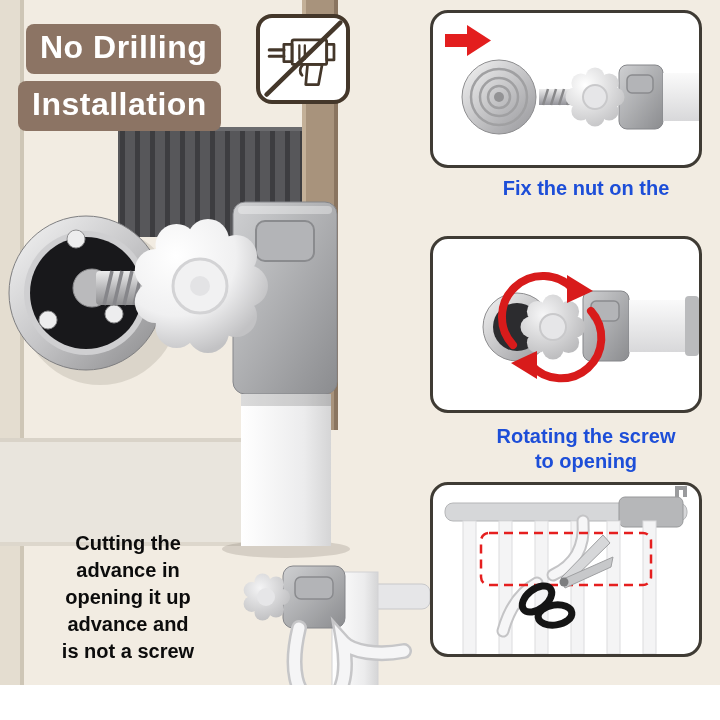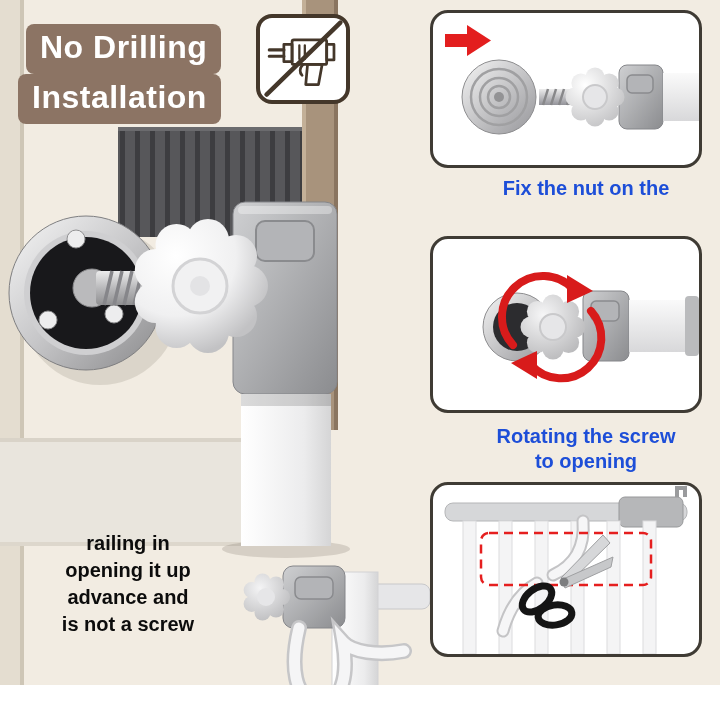--- a/index.html
+++ b/index.html
@@ -3,21 +3,21 @@
 <meta charset="utf-8">
 <style>
   * { margin:0; padding:0; box-sizing:border-box; }
   html,body { width:720px; height:720px; }
   body { font-family:"Liberation Sans", sans-serif; }
   .canvas { position:relative; width:720px; height:685px; background:#f2ece2; overflow:hidden;padding-left:40px; }
   .main-scene { position:absolute; left:0; top:0; }
   .title { position:absolute; left:18px; top:24px; }
   .title-line { display:table; background:#8c7464; color:#ffffff; font-weight:bold; font-size:32px;
                 padding:5px 14px 8px; border-radius:8px; letter-spacing:.5px; white-space:nowrap; }
-  .title-line + .title-line { }
+  .title-line + .title-line { margin-top:7px; }
   .title-line:first-child { margin-left:8px; }
   .drill-box { position:absolute; left:256px; top:14px; width:94px; height:90px; background:#ffffff;
                border:4px solid #44372a; border-radius:16px; }
   .drill-box svg { display:block; width:100%; height:100%; }
   .panel { position:absolute; left:430px; width:272px; background:#ffffff; border:3px solid #3f3b34;
            border-radius:18px; overflow:hidden; }
   .panel svg { display:block; }
   .panel1 { top:10px;  height:158px; }
   .panel2 { top:236px; height:177px; }
   .panel3 { top:482px; height:175px; }
@@ -325,19 +325,20 @@
         <circle cx="131" cy="97" r="4.5" fill="#7d7e80"></circle>
         <ellipse cx="104" cy="114" rx="17" ry="10" transform="rotate(-38 104 114)" fill="none" stroke="#151515" stroke-width="7"></ellipse>
         <ellipse cx="122" cy="130" rx="17" ry="10" transform="rotate(-8 122 130)" fill="none" stroke="#151515" stroke-width="7"></ellipse>
       </g>
     </svg>
   </div>
   <div class="caption cap3">
   </div>
 
   <div class="note">
-    <div>railing in</div>
+    <div>Cutting the</div>
+    <div>advance in</div>
     <div>opening it up</div>
     <div>advance and</div>
     <div>is not a screw</div>
   </div>
 
 </div>
 
 </body></html>

